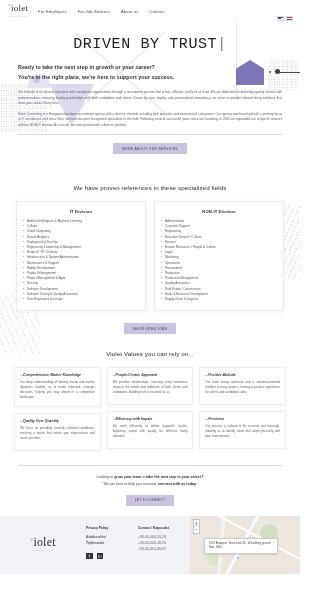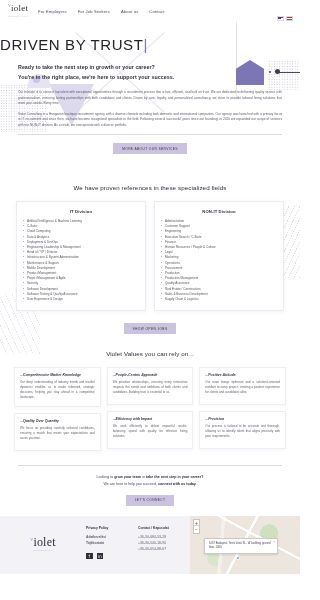--- a/index.html
+++ b/index.html
@@ -52,24 +52,25 @@
   .flag-us::before {
     content: ""; position: absolute; left: 0; top: 0; width: 3px; height: 2.2px; background: #3b4a95;
   }
   .flag-hu {
     background: linear-gradient(to bottom, #cd2a3e 0 33%, #fff 33% 66%, #436f4d 66% 100%);
   }
 
   
   .hero { position: relative; height: 150px; overflow: hidden; }
   .hero-title {
-    font-family: Liberation Sans, sans-serif;
+    font-family: Liberation Mono, monospace;
     font-size: 15px;
     letter-spacing: .6px;
     color: #23232c;
+    text-align: center;
     padding-top: 14px;
     position: relative; z-index: 20;
   }
   .caret { font-weight: 300; color: #7a73b5; }
 
   .x-lines { position: absolute; left: 60px; top: 0; width: 130px; height: 100px; z-index: 1; }
   .x-lines span {
     position: absolute; width: 120px; height: 0; border-top: .5px solid #e4e2ec;
     left: 0; top: 50px; transform-origin: center;
   }

